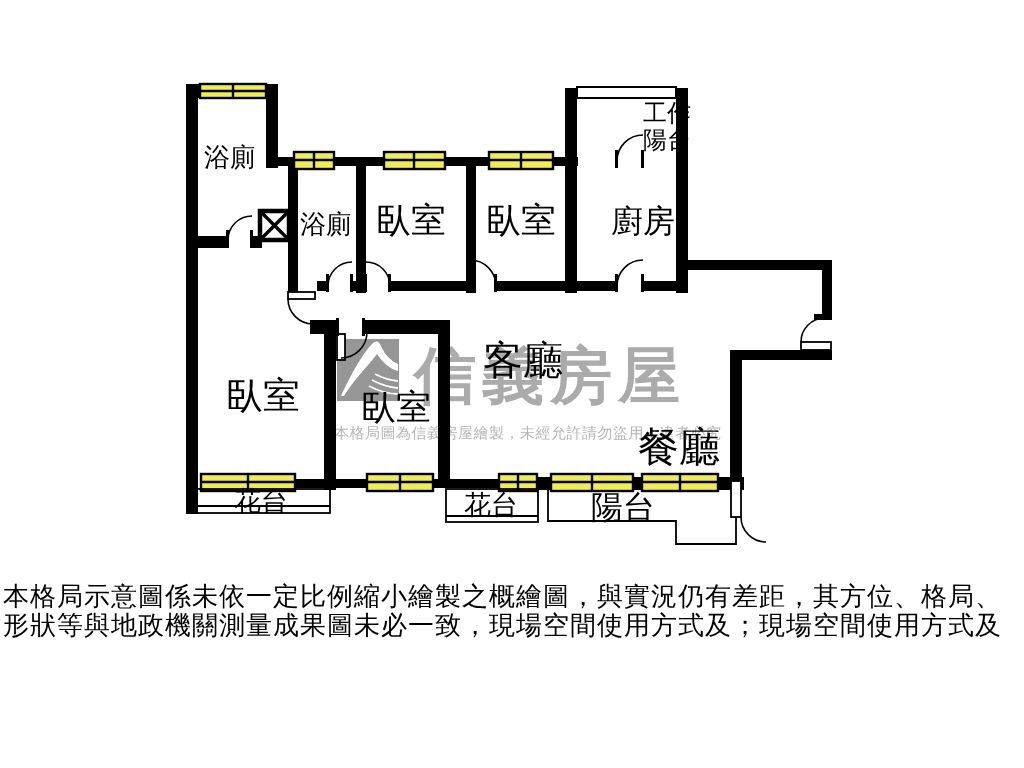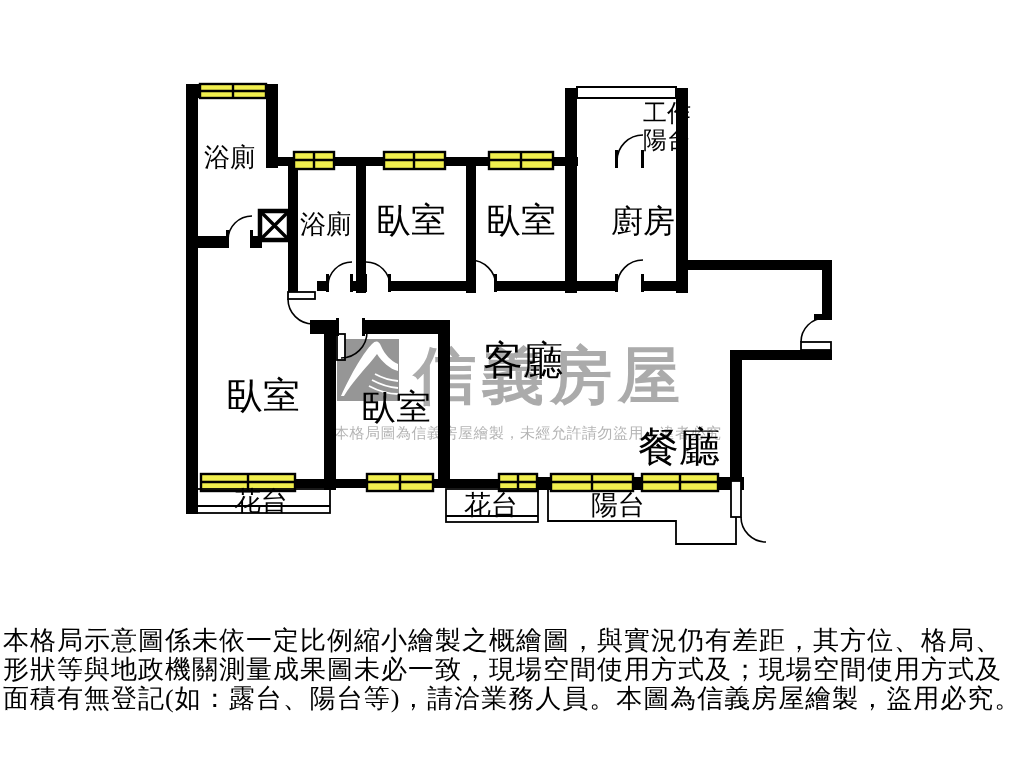--- a/index.html
+++ b/index.html
@@ -17,21 +17,21 @@
   .plan-svg{position:absolute;left:0;top:0;z-index:2;}
   .wm-brand{position:absolute;left:414px;top:334px;z-index:1;
     font-size:62px;font-weight:bold;letter-spacing:6px;color:var(--watermark-gray);
     font-family:"Liberation Sans","DejaVu Sans",sans-serif;white-space:nowrap;}
   .wm-notice{position:absolute;left:334px;top:424px;z-index:1;
     font-size:15px;letter-spacing:0.5px;color:var(--notice-gray);white-space:nowrap;
     font-family:"Liberation Sans","DejaVu Sans",sans-serif;}
   .lbl{position:absolute;z-index:3;color:var(--text);white-space:nowrap;line-height:1.05;}
   .lbl.wrap{white-space:normal;margin-left:44px;}
   .disclaimer{position:absolute;left:3px;top:582px;width:1020px;z-index:3;
-    color:var(--text);font-size:26px;line-height:29px;letter-spacing:1px;margin-top:44px;}
+    color:var(--text);font-size:26px;line-height:29px;letter-spacing:1px;}
 </style>
 </head>
 <body>
 
 <div class="page">
 
   <div class="wm-brand">信義房屋</div>
   <div class="wm-notice">本格局圖為信義房屋繪製，未經允許請勿盜用，違者必究</div>
 
   <svg class="plan-svg" width="1024" height="768" viewBox="0 0 1024 768">
@@ -181,21 +181,20 @@
   <div class="lbl" style="left:376px;top:203px;font-size:35px;">臥室</div>
   <div class="lbl" style="left:486px;top:203px;font-size:35px;">臥室</div>
   <div class="lbl" style="left:596px;top:205px;font-size:32px;margin-left:15px;">廚房</div>
   <div class="lbl wrap" style="left:599px;top:100px;font-size:24px;width:52px;line-height:27px;">工作陽台</div>
   <div class="lbl" style="left:638px;top:426px;font-size:41px;">餐廳</div>
   <div class="lbl" style="left:483px;top:340px;font-size:40px;">客廳</div>
   <div class="lbl" style="left:226px;top:377px;font-size:37px;">臥室</div>
   <div class="lbl" style="left:361px;top:390px;font-size:35px;">臥室</div>
   <div class="lbl" style="left:234px;top:487px;font-size:27px;">花台</div>
   <div class="lbl" style="left:464px;top:491px;font-size:27px;">花台</div>
-  <div class="lbl" style="left:591px;top:491px;font-size:27px;">陽台</div>
+  <div class="lbl" style="left:591px;top:491px;font-size:32px;">陽台</div>
 
   <div class="disclaimer">
     <div>本格局示意圖係未依一定比例縮小繪製之概繪圖，與實況仍有差距，其方位、格局、</div>
     <div>形狀等與地政機關測量成果圖未必一致，現場空間使用方式及；現場空間使用方式及</div>
-    <div>面積有無登記(如：露台、陽台等)，請洽業務人員。本圖為信義房屋繪製，盜用必究。</div>
   </div>
 
 </div>
 
 </body></html>

